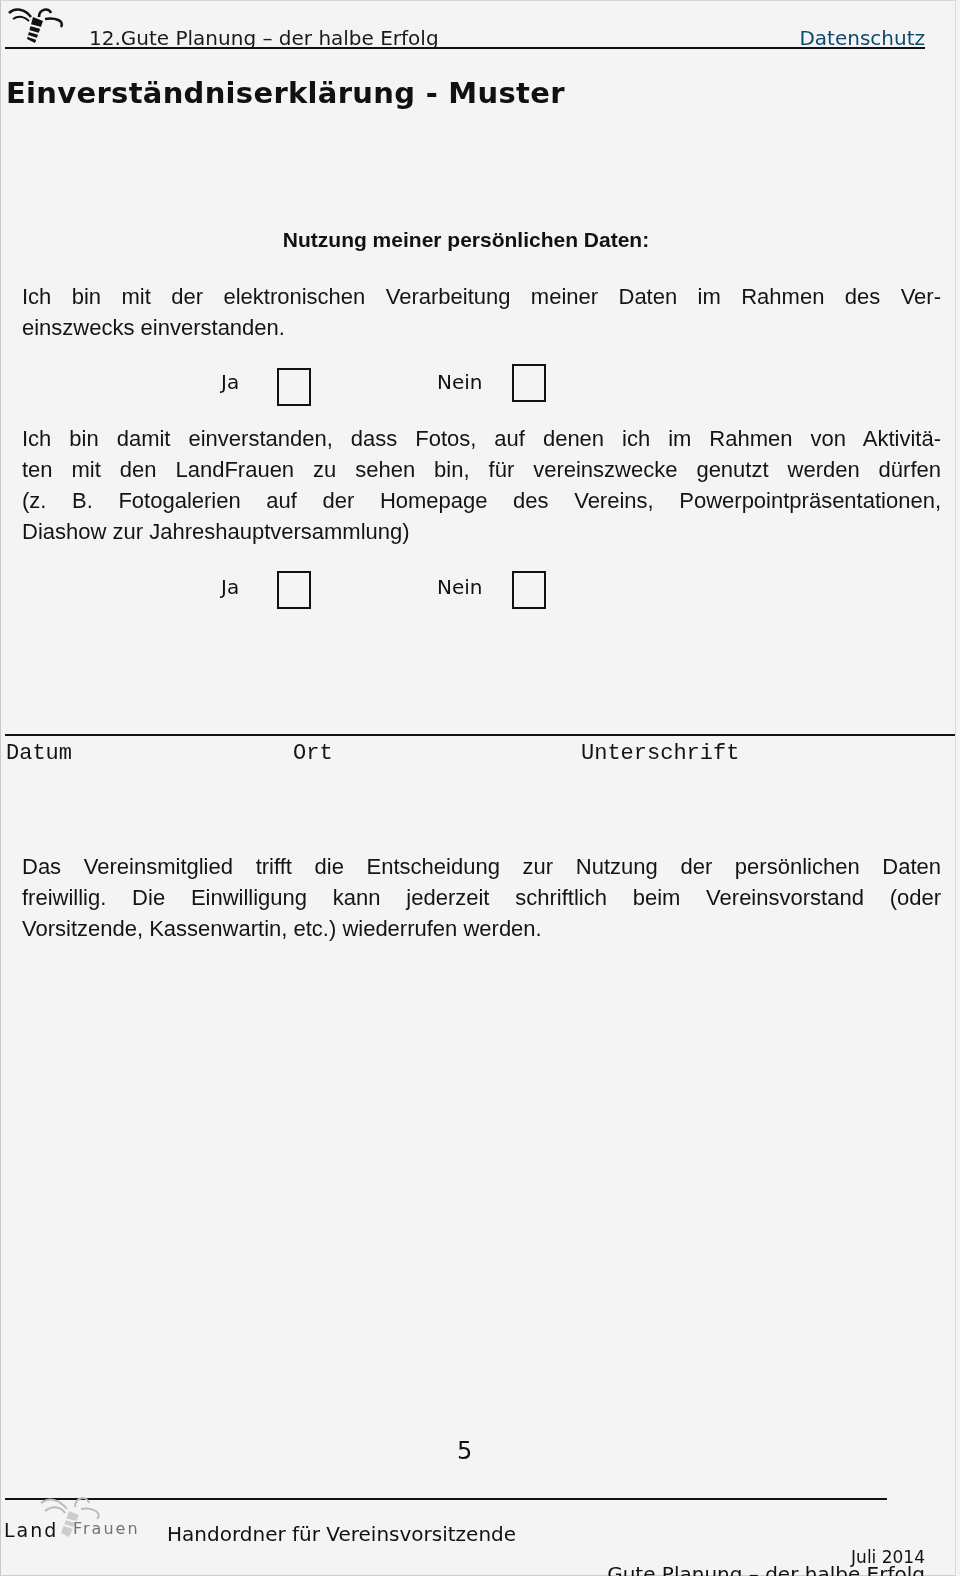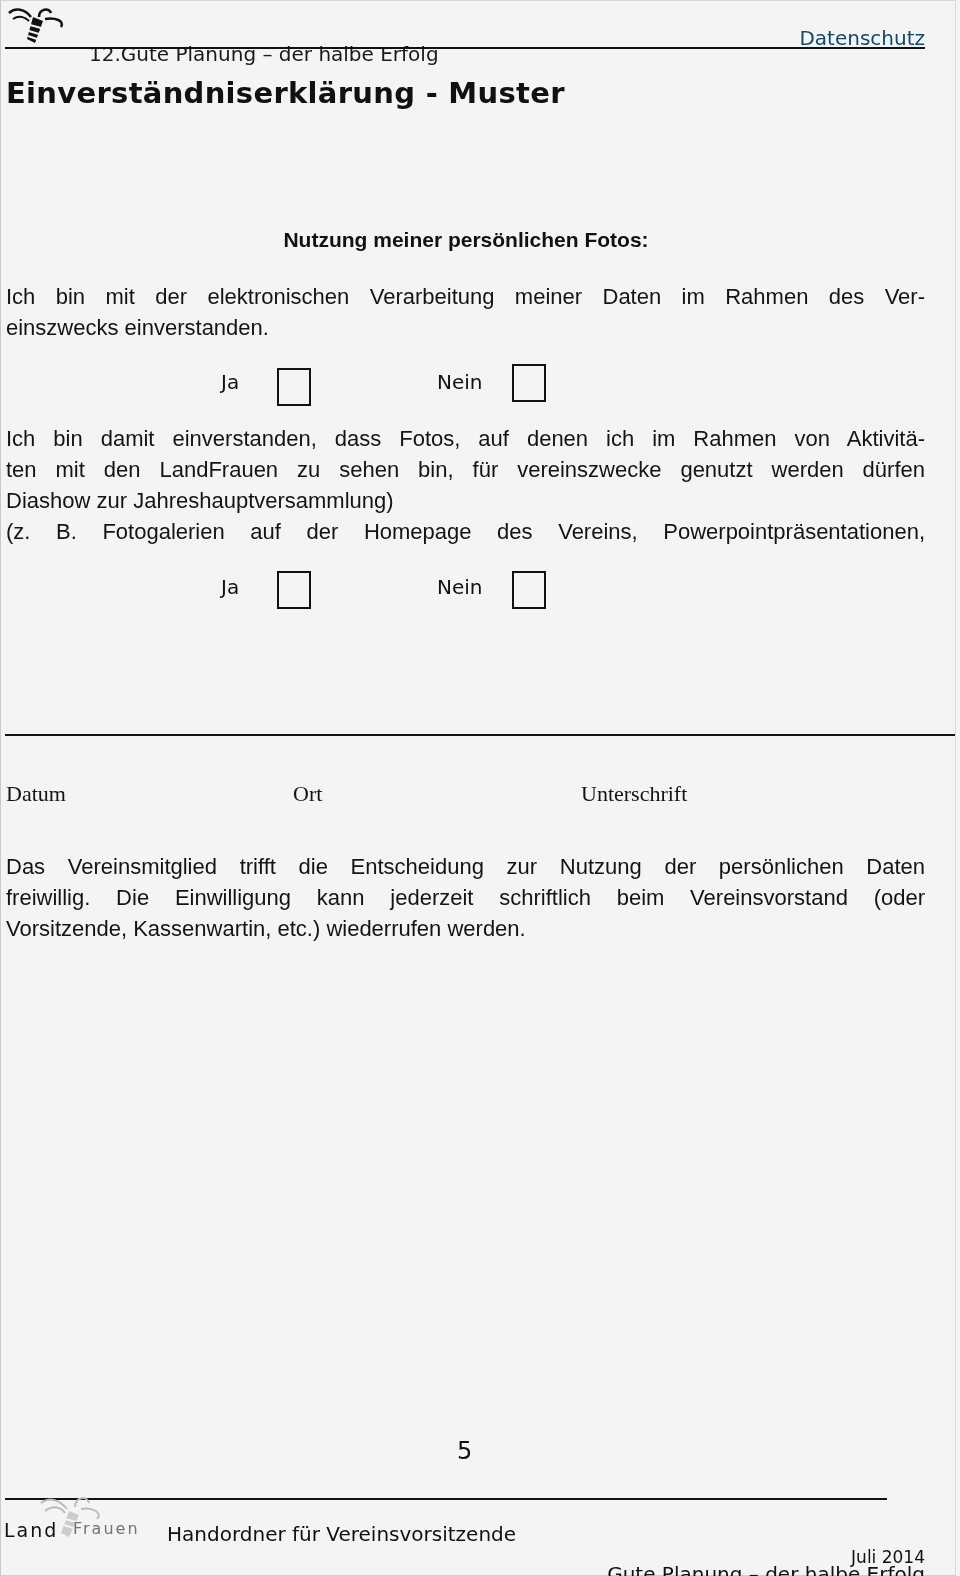--- a/index.html
+++ b/index.html
@@ -15,57 +15,57 @@
       position: absolute; left: 0; top: 0;
       width: 954px; height: 1574px;
       border-left: 1px solid #c8c8c8;
       border-right: 1px solid #dadada;
       border-top: 1px solid #d8d8d8;
       border-bottom: 1px solid #cfcfcf;
       background: #f4f4f4;
     }
     .abs { position: absolute; white-space: nowrap; }
     .header-logo { left: 4px; top: 2px; width: 62px; height: 44px; }
-    .header-left { left: 88px; top: 41px; font-size: 20px; color: #1a1a1a; }
+    .header-left { left: 88px; top: 25px; font-size: 20px; color: #1a1a1a; }
     .header-right { right: 30px; top: 25px; font-size: 20px; color: #0c4a6e; }
     .header-rule { left: 4px; top: 46px; width: 920px; height: 2px; background: #111; }
 
     .title { left: 5px; top: 75px; font-size: 29px; font-weight: bold; letter-spacing: 0.3px; }
 
     .subtitle {
       left: 0; width: 930px; text-align: center;
       font-size: 21px; font-weight: bold;
       font-family: "Liberation Sans", sans-serif;
       transform: scaleX(1.0);
     }
     .sub1 { top: 196px; }
     .sub2 { top: 227px; }
 
     .para {
-      position: absolute; left: 5px; width: 919px;
+      position: absolute; left: 21px; width: 919px;
       font-family: "Liberation Sans", sans-serif;
       font-size: 22px; line-height: 31px;
       text-align: justify;
       color: #141414;
     }
     .para .line { display: block; white-space: nowrap; text-align-last: justify; }
     .para .line.last { text-align-last: left; }
     .p1 { top: 280px; }
     .p2 { top: 422px; }
     .p3 { top: 850px; }
 
     .opt-label { font-family: "DejaVu Sans", sans-serif; font-size: 20px; color: #111; }
     .checkbox {
       position: absolute; width: 34px; height: 38px;
       border: 2px solid #111; background: #f4f4f4; box-sizing: border-box;
       cursor: pointer;
     }
 
     .sig-rule { left: 4px; top: 733px; width: 950px; height: 2px; background: #111; }
-    .sig-label { top: 740px; font-family: Liberation Serif, serif; font-size: 22px; color: #141414; margin-top: 40px; }
+    .sig-label { top: 740px; font-family: Liberation Mono, monospace; font-size: 22px; color: #141414; }
 
     .page-num { left: 456px; top: 1436px; font-size: 24px; font-family: "DejaVu Sans", sans-serif; }
     .footer-rule { left: 4px; top: 1497px; width: 882px; height: 2px; background: #111; }
     .footer-logo-land { left: 3px; top: 1518px; font-size: 19px; letter-spacing: 2px; color: #111; }
     .footer-logo-frauen { left: 72px; top: 1518px; font-size: 16px; letter-spacing: 2px; color: #737373; }
     .footer-logo-bee { left: 36px; top: 1492px; width: 70px; height: 46px; }
     .footer-left { left: 166px; top: 1521px; font-size: 20px; color: #111; }
     .footer-right { right: 30px; top: 1521px; font-size: 20px; color: #111; margin-top: 40px; }
     .footer-date { right: 30px; top: 1546px; font-size: 17px; color: #111; }
   </style>
@@ -81,36 +81,36 @@
     <path d="M40 16 C50 14, 60 18, 56 24" stroke="#111" stroke-width="2.5" fill="none"></path>
     <path d="M28 14 L38 18 L30 40 L22 36 Z" fill="#111"></path>
     <path d="M25 22 L36 25 M24 28 L34 31 M23 33 L32 36" stroke="#f4f4f4" stroke-width="2"></path>
   </svg>
   <div class="abs header-left">12.Gute Planung – der halbe Erfolg</div>
   <div class="abs header-right">Datenschutz</div>
   <div class="abs header-rule"></div>
 
   <div class="abs title">Einverständniserklärung - Muster</div>
 
-  <div class="abs subtitle sub2">Nutzung meiner persönlichen Fotos:</div>
+  <div class="abs subtitle sub2">Nutzung meiner persönlichen Daten:</div>
 
   <div class="para p1">
     <span class="line">Ich bin mit der elektronischen Verarbeitung meiner Daten im Rahmen des Ver-</span>
     <span class="line last">einszwecks einverstanden.</span>
   </div>
   <div class="abs opt-label" style="left:220px; top:369px;">Ja</div>
   <div class="checkbox" style="left:276px; top:367px;"></div>
   <div class="abs opt-label" style="left:436px; top:369px;">Nein</div>
   <div class="checkbox" style="left:511px; top:363px;"></div>
 
   <div class="para p2">
     <span class="line">Ich bin damit einverstanden, dass Fotos, auf denen ich im Rahmen von Aktivitä-</span>
     <span class="line">ten mit den LandFrauen zu sehen bin, für vereinszwecke genutzt werden dürfen</span>
+    <span class="line">(z. B. Fotogalerien auf der Homepage des Vereins, Powerpointpräsentationen,</span>
     <span class="line last">Diashow zur Jahreshauptversammlung)</span>
-    <span class="line">(z. B. Fotogalerien auf der Homepage des Vereins, Powerpointpräsentationen,</span>
   </div>
   <div class="abs opt-label" style="left:220px; top:574px;">Ja</div>
   <div class="checkbox" style="left:276px; top:570px;"></div>
   <div class="abs opt-label" style="left:436px; top:574px;">Nein</div>
   <div class="checkbox" style="left:511px; top:570px;"></div>
 
   <div class="abs sig-rule"></div>
   <div class="abs sig-label" style="left:5px;">Datum</div>
   <div class="abs sig-label" style="left:292px;">Ort</div>
   <div class="abs sig-label" style="left:580px;">Unterschrift</div>

